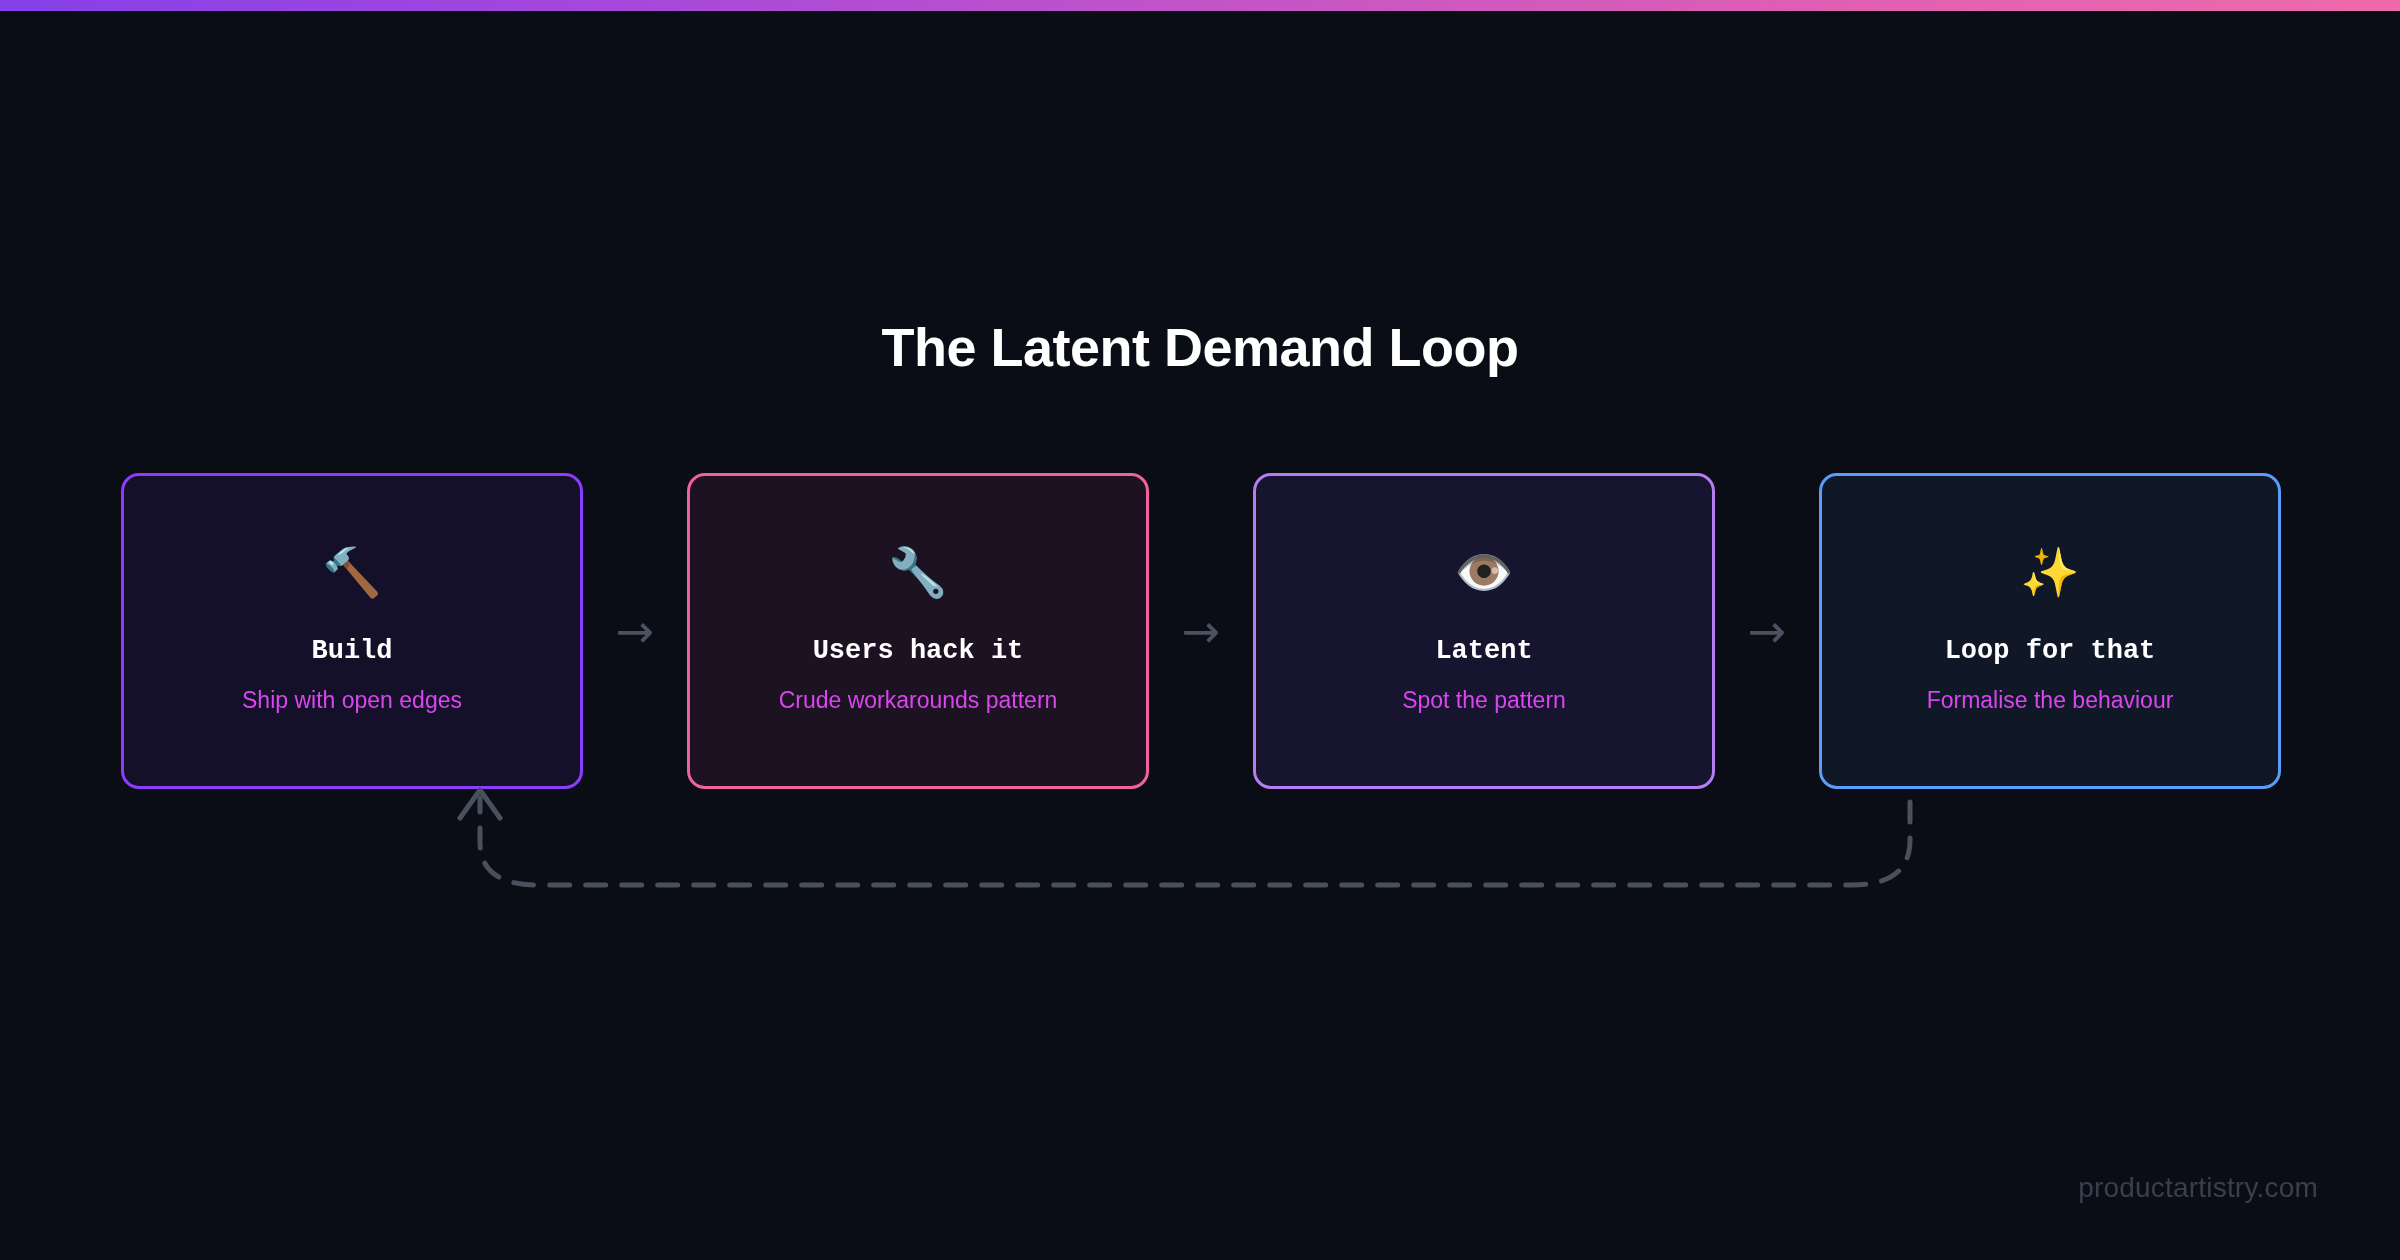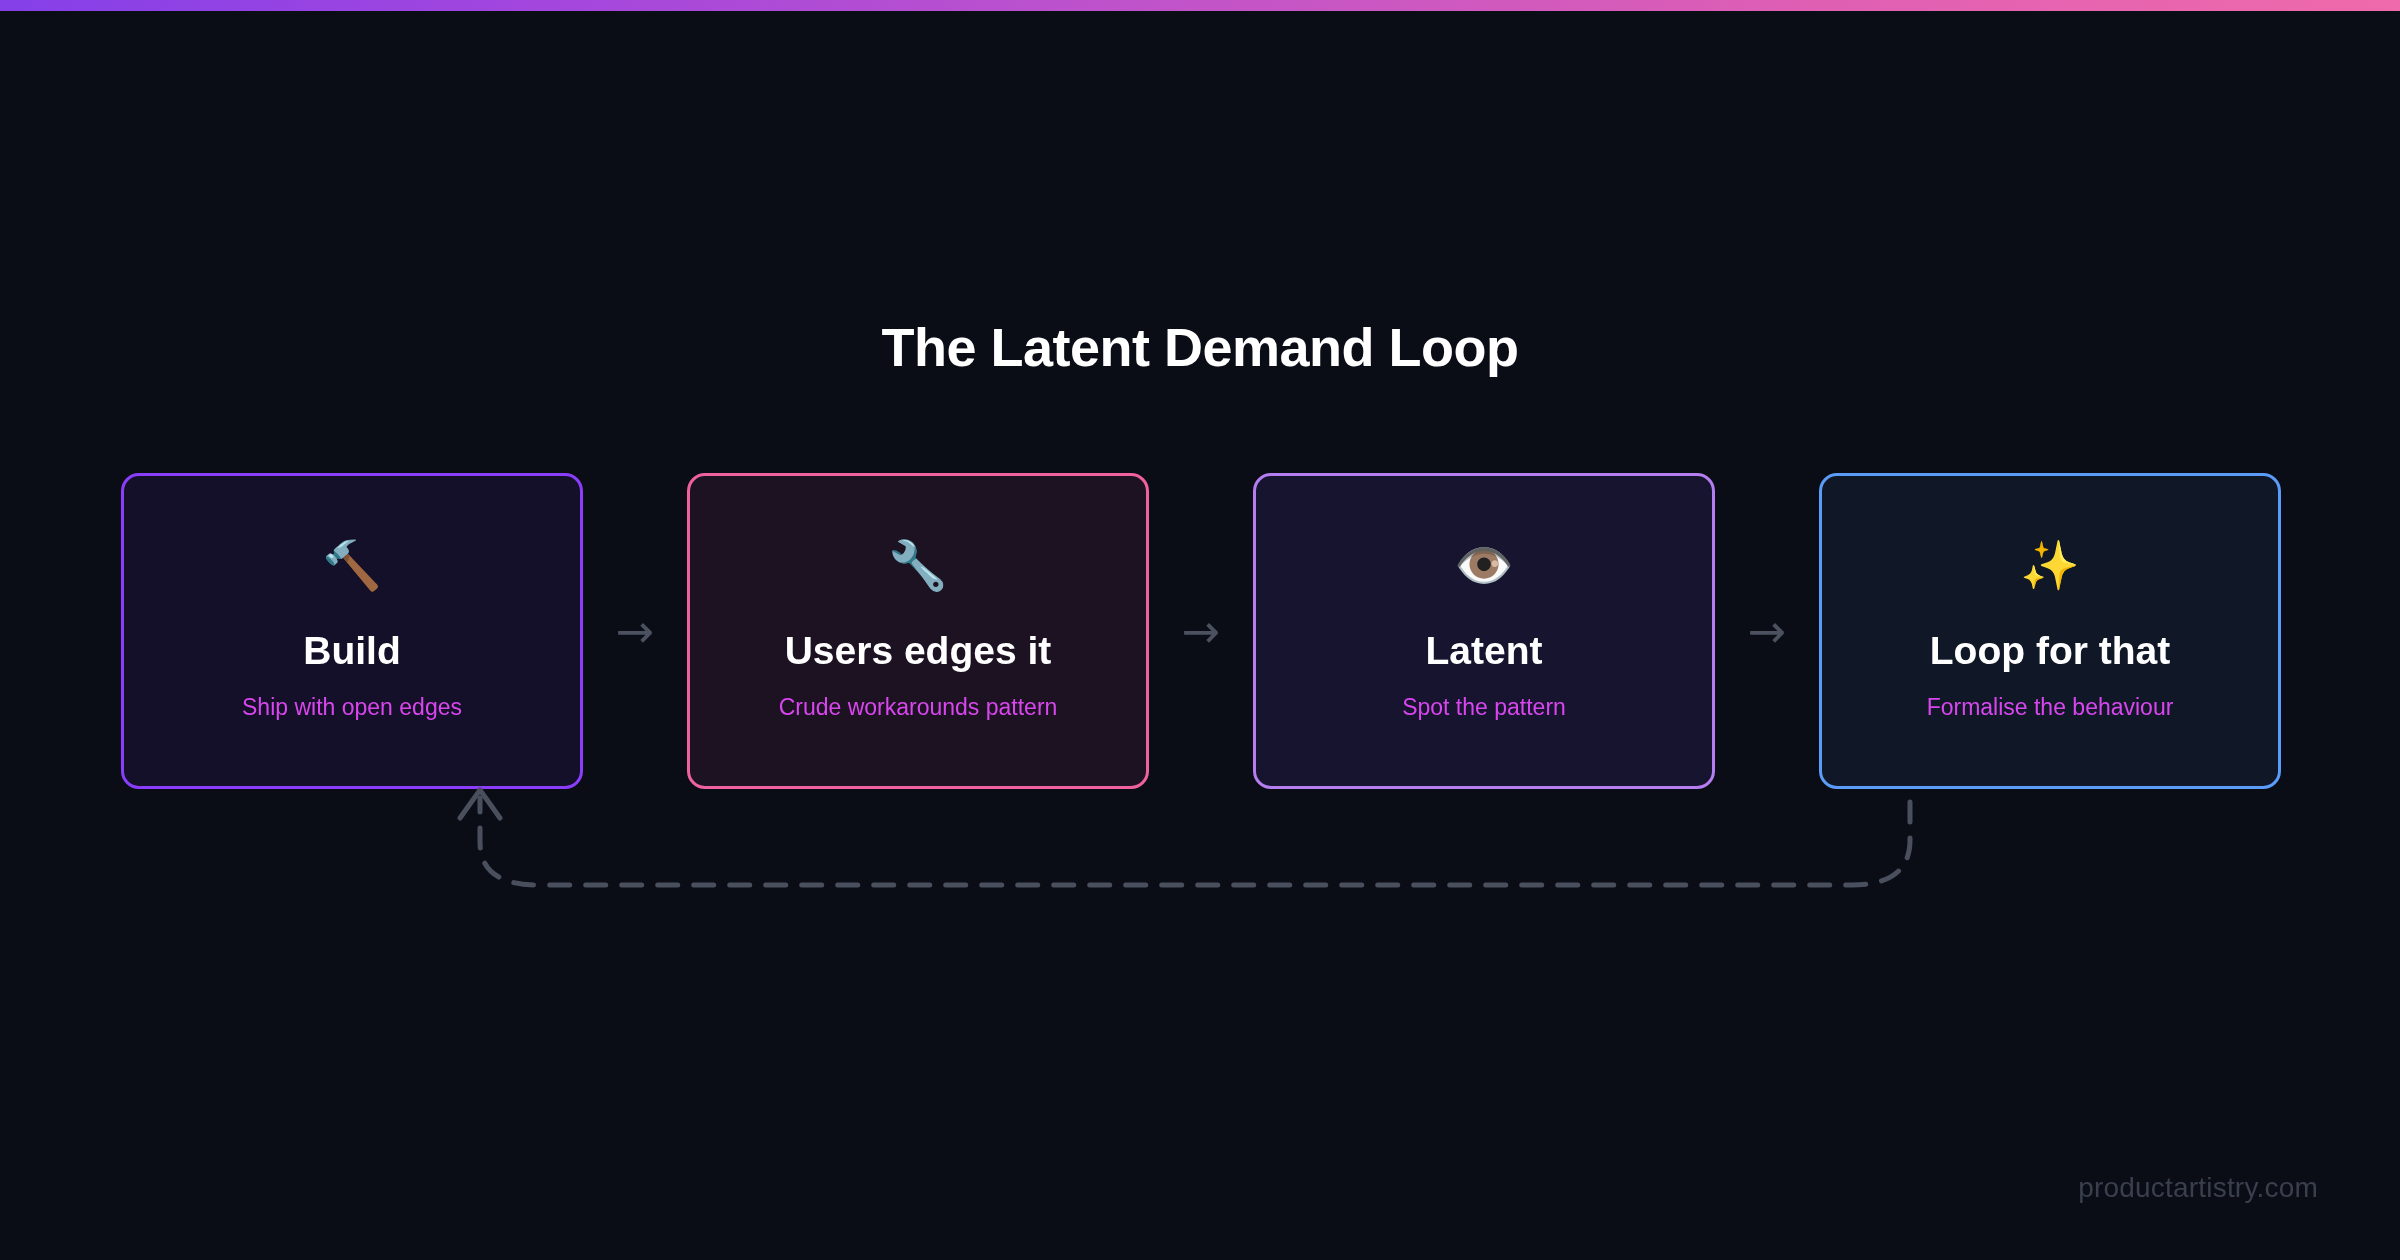--- a/index.html
+++ b/index.html
@@ -79,25 +79,26 @@
     line-height: 1;
     margin-bottom: 38px;
     height: 50px;
     display: flex;
     align-items: center;
     justify-content: center;
   }
 
   .card-title {
     color: #ffffff;
-    font-size: 39px;
+    font-size: 27px;
     font-weight: bold;
     line-height: 1.15;
     margin-bottom: 20px;
     white-space: nowrap;
+    font-family: Liberation Mono, monospace;
   }
 
   .card-sub {
     color: #d946ef;
     font-size: 23px;
     font-weight: normal;
     line-height: 1.2;
     white-space: nowrap;
   }
 
@@ -166,21 +167,21 @@
     <div class="card c1">
       <div class="card-emoji">🔨</div>
       <div class="card-title">Build</div>
       <div class="card-sub">Ship with open edges</div>
     </div>
 
     <div class="arrow">→</div>
 
     <div class="card c2">
       <div class="card-emoji">🔧</div>
-      <div class="card-title">Users edges it</div>
+      <div class="card-title">Users hack it</div>
       <div class="card-sub">Crude workarounds pattern</div>
     </div>
 
     <div class="arrow">→</div>
 
     <div class="card c3">
       <div class="card-emoji">👁️</div>
       <div class="card-title">Latent</div>
       <div class="card-sub">Spot the pattern</div>
     </div>

